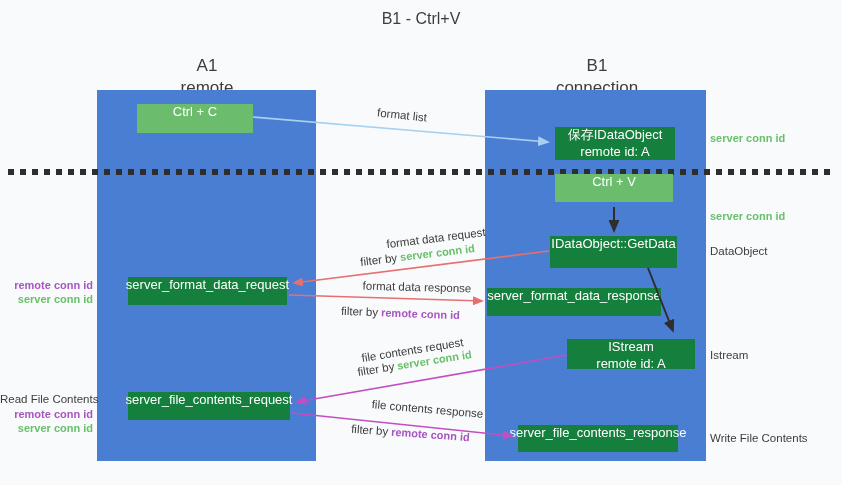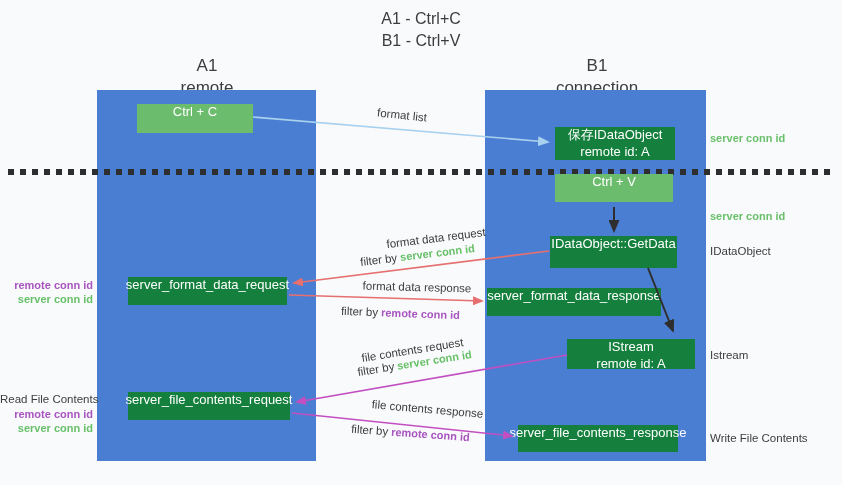--- a/index.html
+++ b/index.html
@@ -25,21 +25,20 @@
   .right-align { text-align:right; }
   .filter { margin-right:3px; }
   svg.arrows { position:absolute; left:0; top:0; pointer-events:none; }
 </style>
 </head>
 <body>
 
 <div class="canvas">
 
   <div class="title">
-    <div>A1 - Ctrl+C</div>
     <div>B1 - Ctrl+V</div>
   </div>
 
   <div class="col-head" style="left:137px; top:55px; width:140px;">
     <div>A1</div>
     <div>remote</div>
   </div>
   <div class="col-head" style="left:527px; top:55px; width:140px;">
     <div>B1</div>
     <div>connection</div>
@@ -84,21 +83,21 @@
   <div class="box orange" style="left:128px; top:392px; width:162px; height:28px;">
     <span>server_file_contents_request</span>
   </div>
 
   <div class="box orange" style="left:518px; top:425px; width:160px; height:27px;">
     <span>server_file_contents_response</span>
   </div>
 
   <div class="lbl green-t" style="left:710px; top:132px; font-size:11px;">server conn id</div>
   <div class="lbl green-t" style="left:710px; top:210px; font-size:11px;">server conn id</div>
-  <div class="lbl" style="left:710px; top:245px;">IDataObject</div>
+  <div class="lbl" style="left:710px; top:245px;">DataObject</div>
   <div class="lbl" style="left:710px; top:349px;">Istream</div>
   <div class="lbl" style="left:710px; top:432px;">Write File Contents</div>
 
   <div class="lbl right-align" style="left:0px; top:279px; width:93px; font-size:11px; line-height:1.25;">
     <div class="purple-t">remote conn id</div>
     <div class="green-t">server conn id</div>
   </div>
   <div class="lbl right-align" style="left:0px; top:392px; width:93px; line-height:1.3;">
     <div>Read File Contents</div>
     <div class="purple-t" style="font-size:11px;">remote conn id</div>

